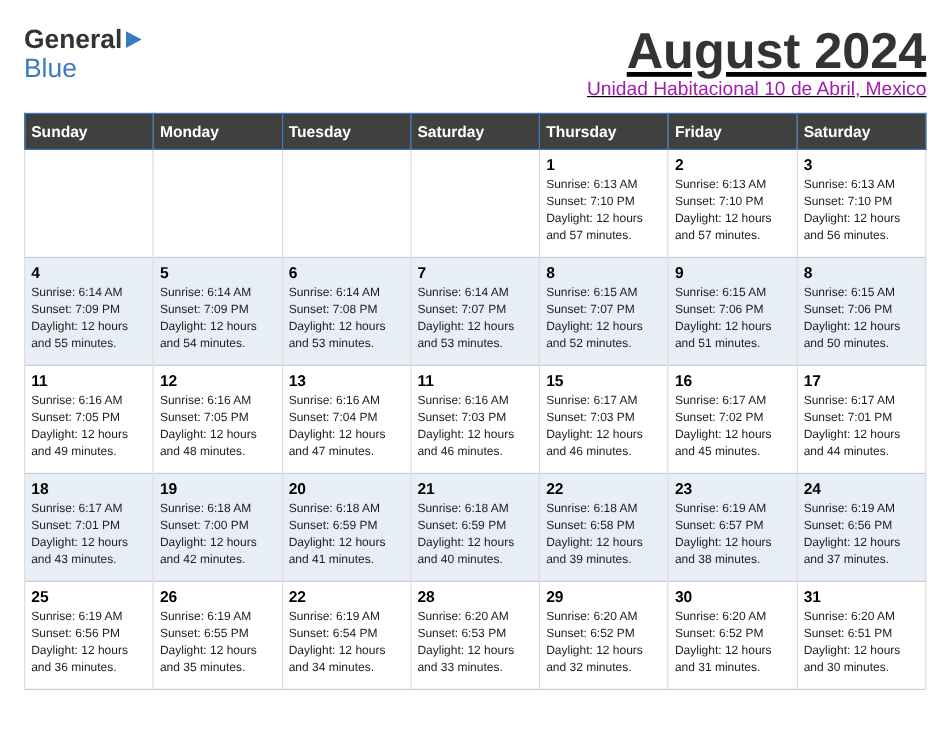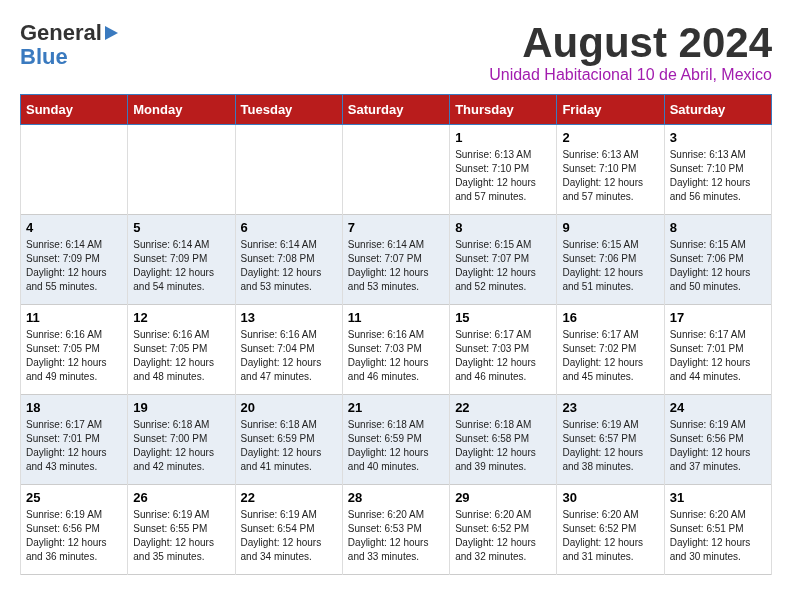--- a/index.html
+++ b/index.html
@@ -16,38 +16,39 @@
       align-items: flex-start;
       margin-bottom: 10px;
     }
     .logo {
       display: flex;
       flex-direction: column;
       align-items: flex-start;
     }
     .title-area {
       text-align: right;
+      text-decoration: underline;
     }
     .main-title {
       font-size: 42px;
       font-weight: bold;
       color: #333;
       line-height: 1.1;
     }
     .subtitle {
       font-size: 16px;
       color: #a21caf;
     }
     table {
       width: 100%;
       border-collapse: collapse;
       font-size: 11px;
     }
     thead tr {
-      background-color: #b91c1c;
+      background-color: #404040;
       color: #fff;
       margin-left: 28px;
     }
     thead th {
       padding: 7px 5px;
       text-align: left;
       font-size: 13px;
       font-weight: bold;
       border: 1px solid #3a7abf;
     }
@@ -82,21 +83,21 @@
   </style>
 </head>
 <body>
 
 <div class="header-area">
   <div class="logo">
     <div style="display:flex;align-items:center;">
       <span style="font-size:22px;font-weight:bold;color:#333;">General</span>
       <span style="display:inline-block;width:0;height:0;border-top:7px solid transparent;border-bottom:7px solid transparent;border-left:13px solid #3a7abf;margin-left:3px;"></span>
     </div>
-    <span style="font-size:22px;font-weight:bold;color:#3a7abf;line-height:1;">Blue</span>
+    <span style="font-size:22px;font-weight:normal;color:#3a7abf;line-height:1;">Blue</span>
   </div>
   <div class="title-area">
     <div class="main-title">August 2024</div>
     <div class="subtitle">Unidad Habitacional 10 de Abril, Mexico</div>
   </div>
 </div>
 
 <table>
   <thead>
     <tr>

